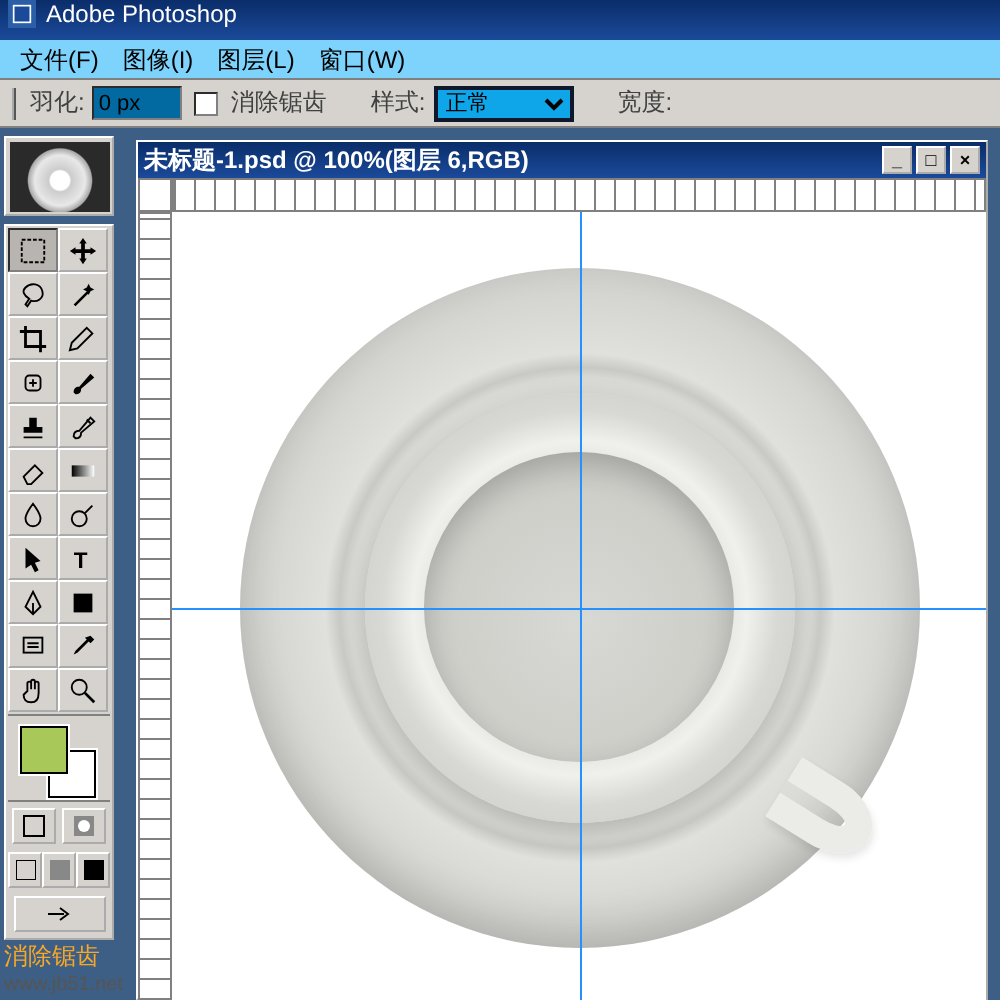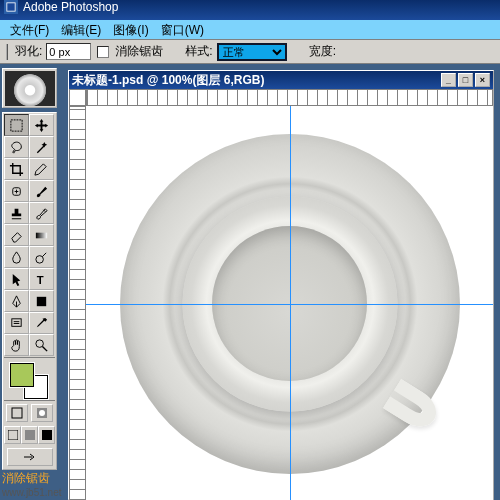--- a/index.html
+++ b/index.html
@@ -4,22 +4,22 @@
 <style>
 *{box-sizing:border-box;margin:0;padding:0;font-family:"SimSun","Microsoft YaHei",sans-serif;font-size:12px}
 body{width:500px;height:500px;background:#3e5f85;overflow:hidden;position:relative}
 .title-bar{background:linear-gradient(#0a2d6a,#1b4a9a);color:#fff;height:20px;display:flex;align-items:flex-start;padding:0 4px}
 .title-bar .icon{width:14px;height:14px;background:#2a5fa8;margin-right:5px;display:flex;align-items:center;justify-content:center}
 .title-bar .icon svg{width:10px;height:10px}
 .menu-bar{background:#7dd3fc;height:20px;display:flex;padding:0 4px;border-bottom:1px solid #808080}
 .menu-bar span{padding:2px 6px;cursor:pointer}
 .options-bar{background:#d6d3ce;height:24px;display:flex;align-items:center;padding:0 6px;border-bottom:1px solid #808080;gap:4px}
 .options-bar .grip{width:3px;height:16px;border-left:2px ridge #aaa;margin-right:2px}
-.options-bar label{color:#000000}
-.options-bar input.num{width:45px;height:17px;border:1px inset #808080;background:#ffffff;padding:0 2px;font-size:11px}
+.options-bar label{color:#404040}
+.options-bar input.num{width:45px;height:17px;border:1px inset #808080;background:#0369a1;padding:0 2px;font-size:11px}
 .options-bar .checkbox{width:12px;height:12px;border:1px inset #808080;background:#fff;margin:0 2px}
 .options-bar select{height:18px;border:2px solid #0f172a;background:#0ea5e9;font-size:11px;width:70px}
 .workspace{display:flex;height:436px}
 .nav-preview{position:absolute;left:2px;top:68px;width:55px;height:40px;background:#d6d3ce;border:1px outset #fff}
 .nav-preview .thumb{width:50px;height:35px;margin:2px;background:radial-gradient(circle at 50% 55%,#fff 15%,#ccc 18%,#e8e8e8 40%,#aaa 50%,#2a2a2a 52%)}
 .toolbox{position:absolute;left:2px;top:112px;width:55px;background:#d6d3ce;border:1px outset #fff;padding:1px}
 .toolbox .row{display:flex}
 .toolbox .tool{width:25px;height:22px;border:1px outset #fff;background:#d6d3ce;display:flex;align-items:center;justify-content:center;cursor:pointer}
 .toolbox .tool.active{border:1px inset #808080;background:#b8b5b0}
 .toolbox .tool svg{width:15px;height:15px}
@@ -57,22 +57,22 @@
   <span class="icon">
       <svg viewBox="0 0 12 12">
         <rect x="1" y="1" width="10" height="10" fill="#1b4a9a" stroke="#fff"></rect>
       </svg>
     </span>
   <span>Adobe Photoshop</span>
 </div>
 
 <div class="menu-bar">
   <span>文件(F)</span>
-  <span>编辑(E)</span>
   <span>图像(I)</span>
+  <span>图层(L)</span>
   <span>窗口(W)</span>
 </div>
 
 <div class="options-bar">
   <div class="grip"></div>
   <label>羽化:</label>
   <input class="num" value="0 px" style="">
   <div class="checkbox"></div>
   <label>消除锯齿</label>
   <div style="width:14px"></div>

